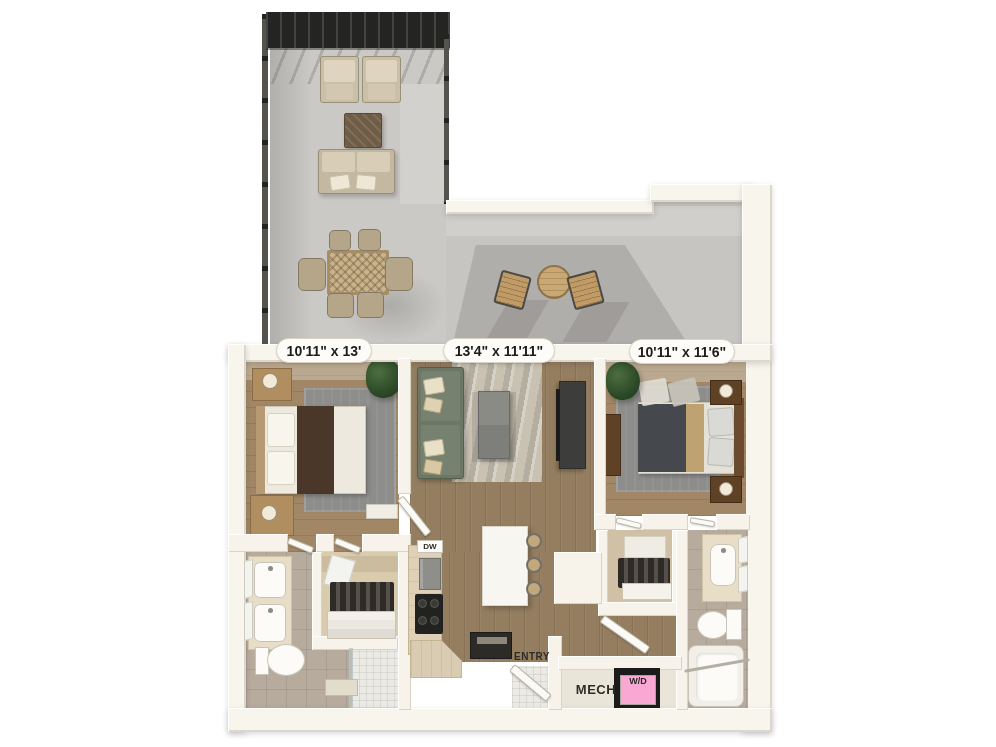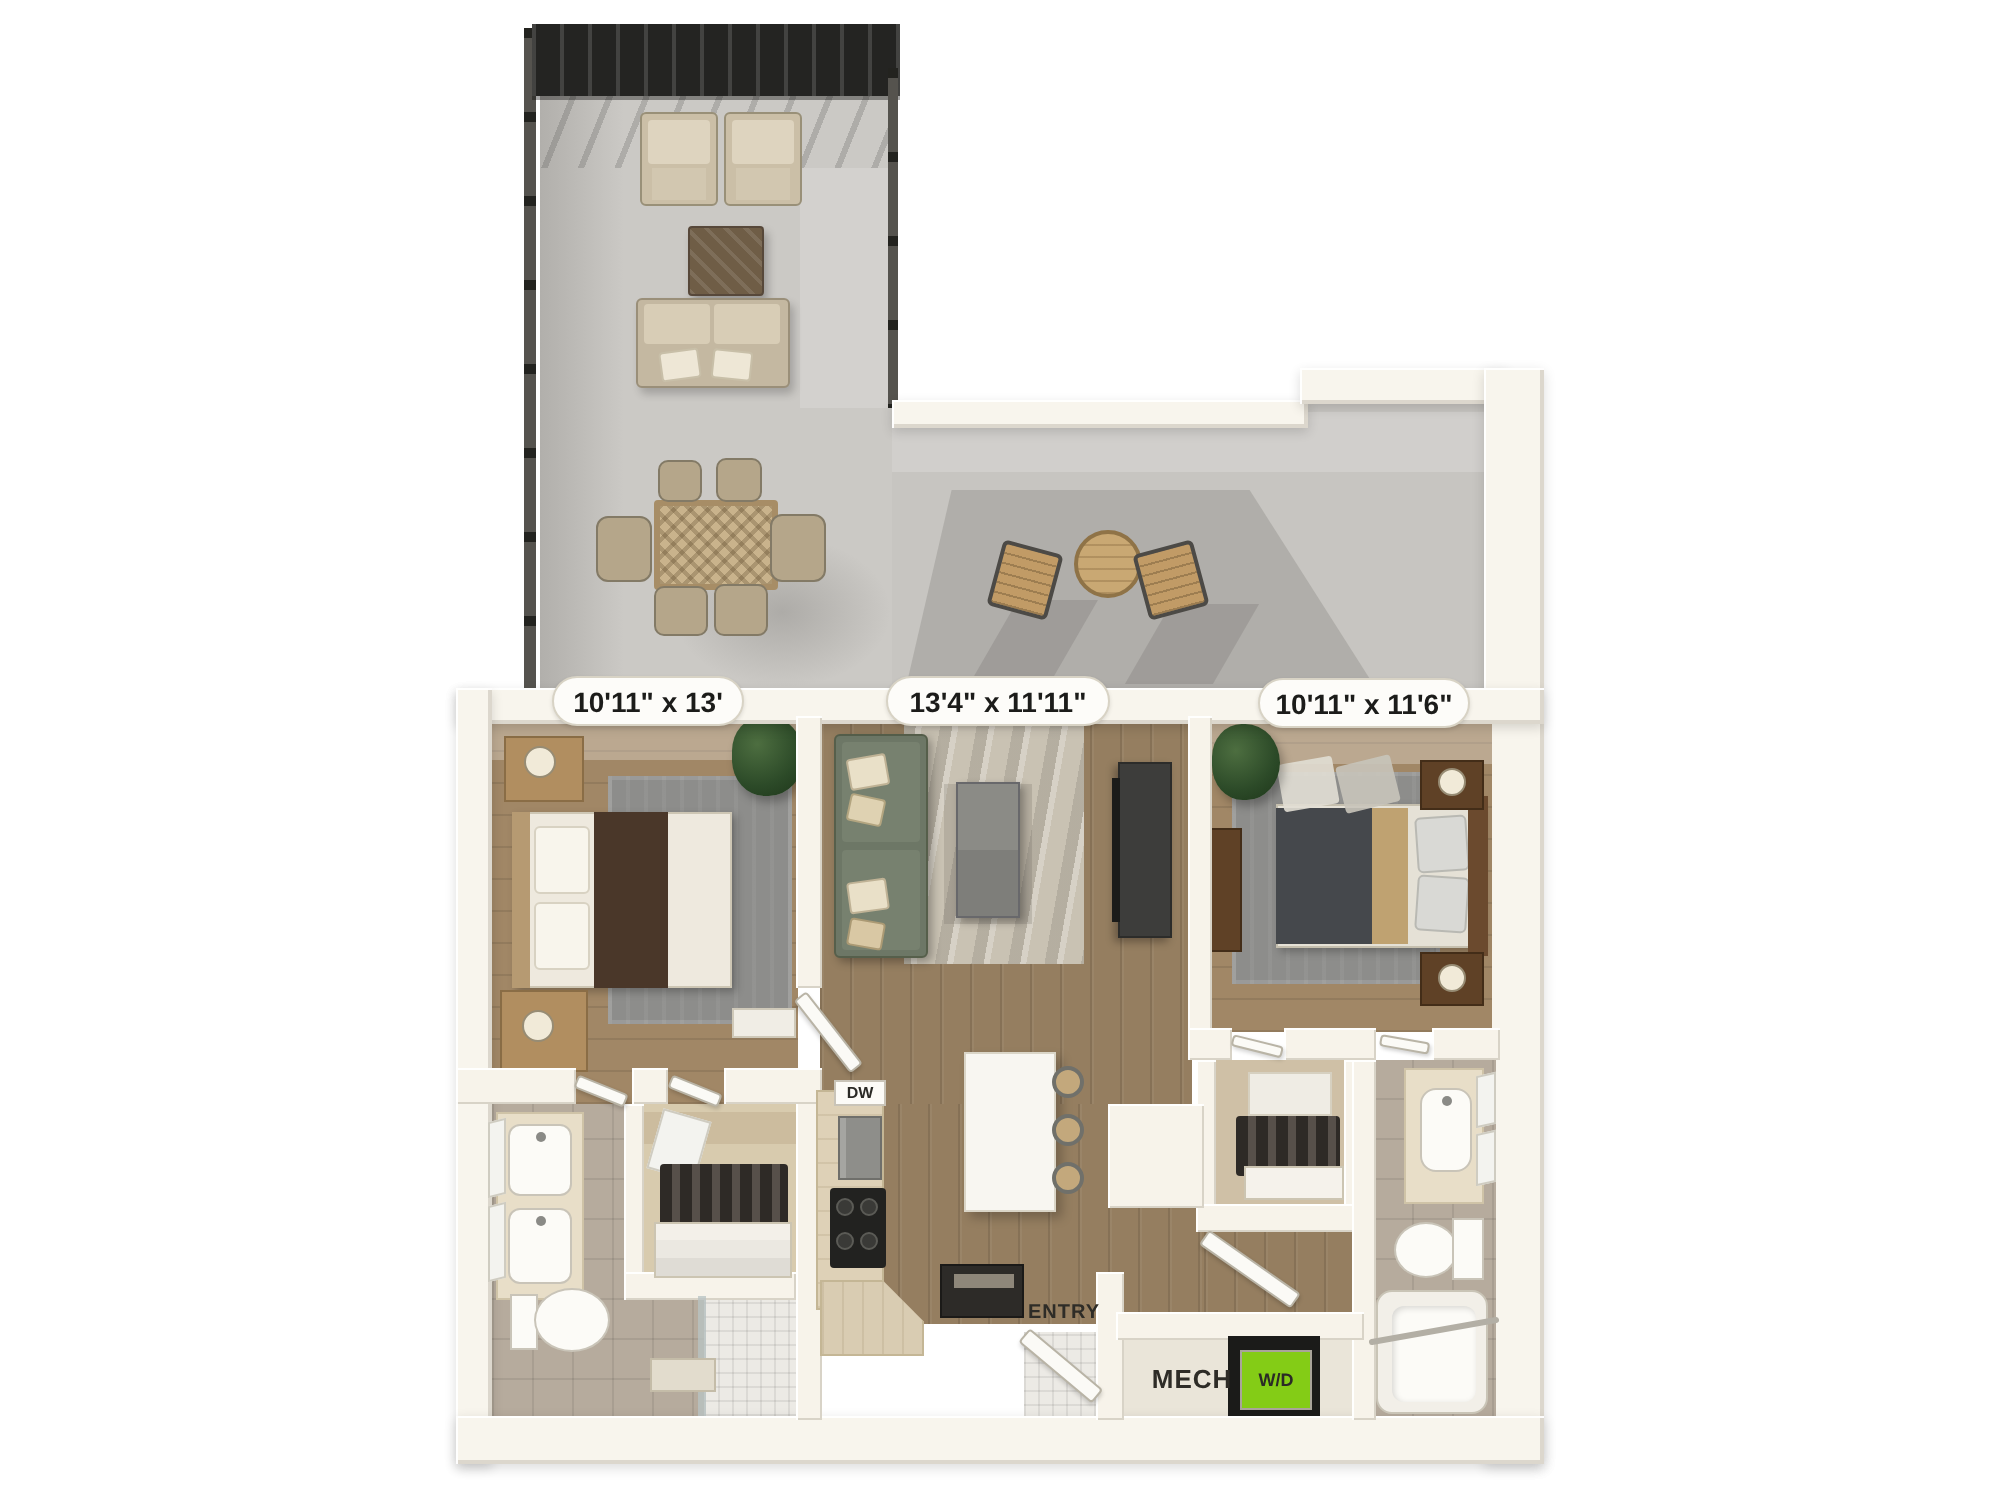--- a/index.html
+++ b/index.html
@@ -204,21 +204,21 @@
   <div style="left:410px;top:640px;width:52px;height:38px;background-color:#d9ccb2;background-image:repeating-linear-gradient(90deg, rgba(120,100,60,.12) 0 1px, transparent 1px 10px);border:1px solid #c4b695;clip-path:polygon(0 0, 60% 0, 100% 55%, 100% 100%, 0 100%);"></div>
   <div style="left:482px;top:526px;width:46px;height:80px;background:#f8f6f1;border:1px solid #dad5c7;box-shadow:3px 3px 5px rgba(0,0,0,.22);"></div>
   <div class="stool" style="left:526px;top:533px;width:16px;height:16px;"></div>
   <div class="stool" style="left:526px;top:557px;width:16px;height:16px;"></div>
   <div class="stool" style="left:526px;top:581px;width:16px;height:16px;"></div>
   <div style="left:470px;top:632px;width:42px;height:27px;background:#2d2b28;border:1px solid #1b1a18;">
       <span style="left:6px;top:4px;width:30px;height:7px;background:#8e877a;"></span>
     </div>
 
   <div style="left:614px;top:668px;width:46px;height:40px;background:#1b1b19;"></div>
-  <div style="left:620px;top:675px;width:36px;height:30px;background:#84cc16;border:1px solid #a9a49a;display:flex;align-items:center;justify-content:center;font-size:9px;font-weight:bold;color:#2b2a26;z-index:25;">
+  <div style="left:620px;top:675px;width:36px;height:30px;background:#f9a8d4;border:1px solid #a9a49a;display:flex;justify-content:center;font-size:9px;font-weight:bold;color:#2b2a26;z-index:25;">
       <span style="position:static;">W/D</span>
     </div>
 
   <div style="left:702px;top:534px;width:40px;height:68px;background:#e8dec8;border:1px solid #cfc3a7;"></div>
   <div class="white-fix" style="left:710px;top:544px;width:26px;height:42px;border-radius:8px;">
       <span style="left:10px;top:3px;width:5px;height:5px;background:#8a8a86;border-radius:50%;"></span>
     </div>
   <div class="mirror" style="left:738px;top:537px;width:10px;height:26px;transform:skewY(-12deg);"></div>
   <div class="mirror" style="left:738px;top:566px;width:10px;height:26px;transform:skewY(-12deg);"></div>
   <div class="white-fix" style="left:697px;top:611px;width:32px;height:28px;border-radius:50%;"></div>

